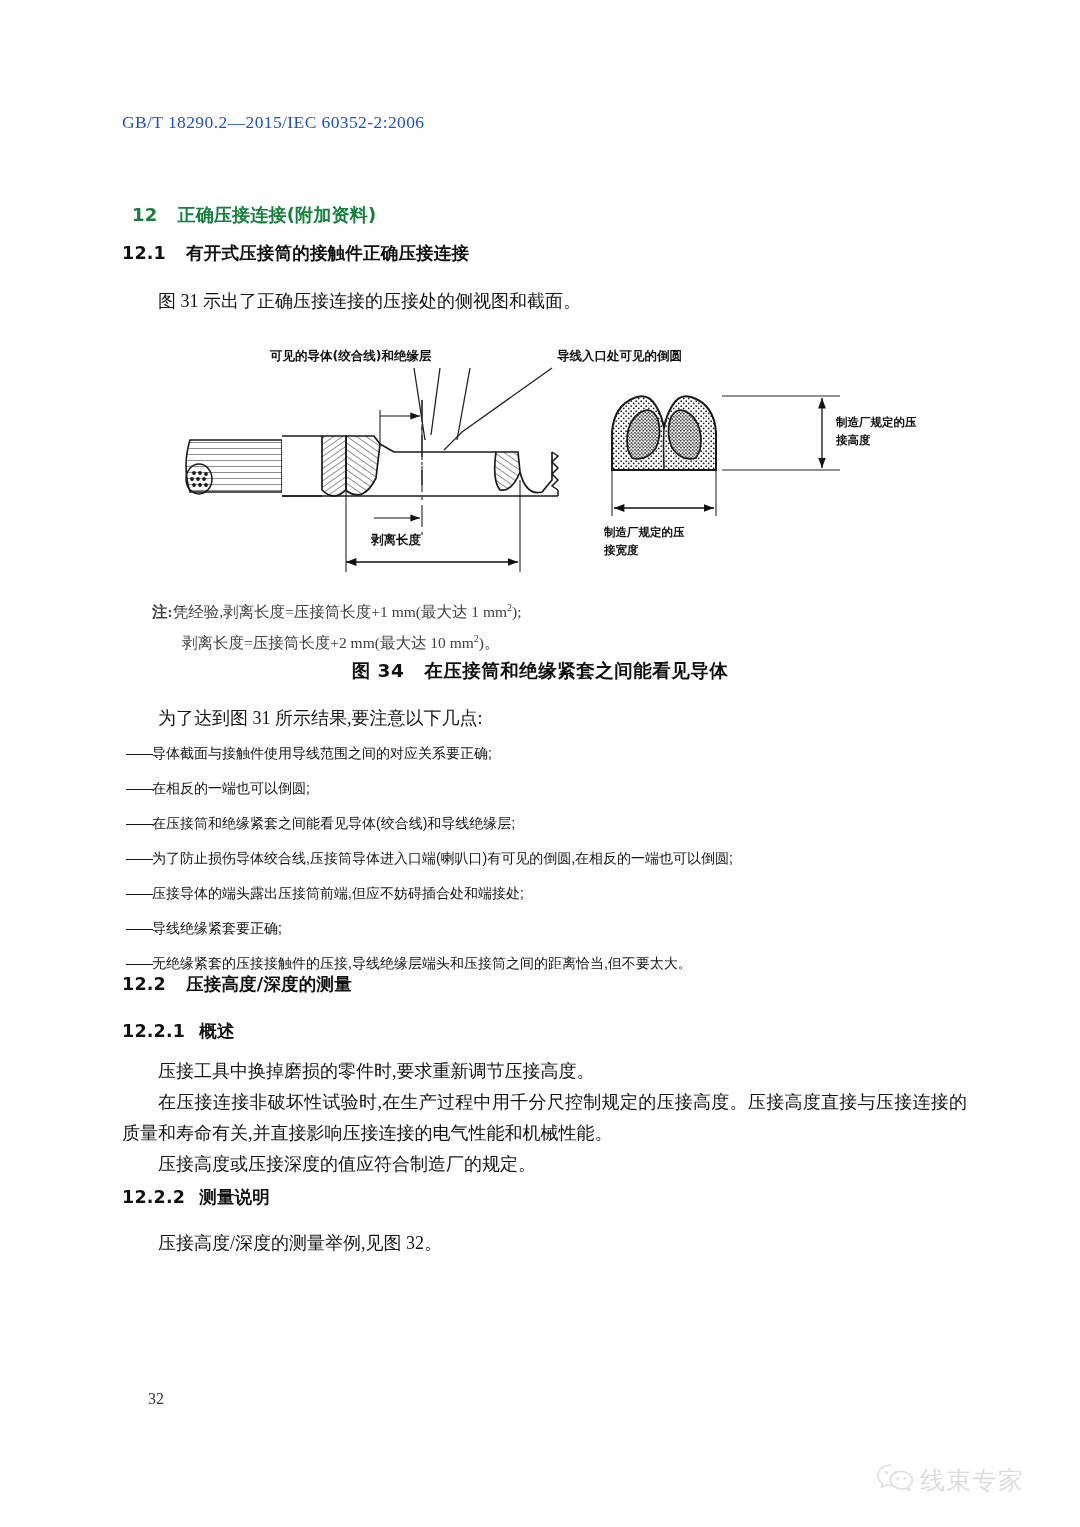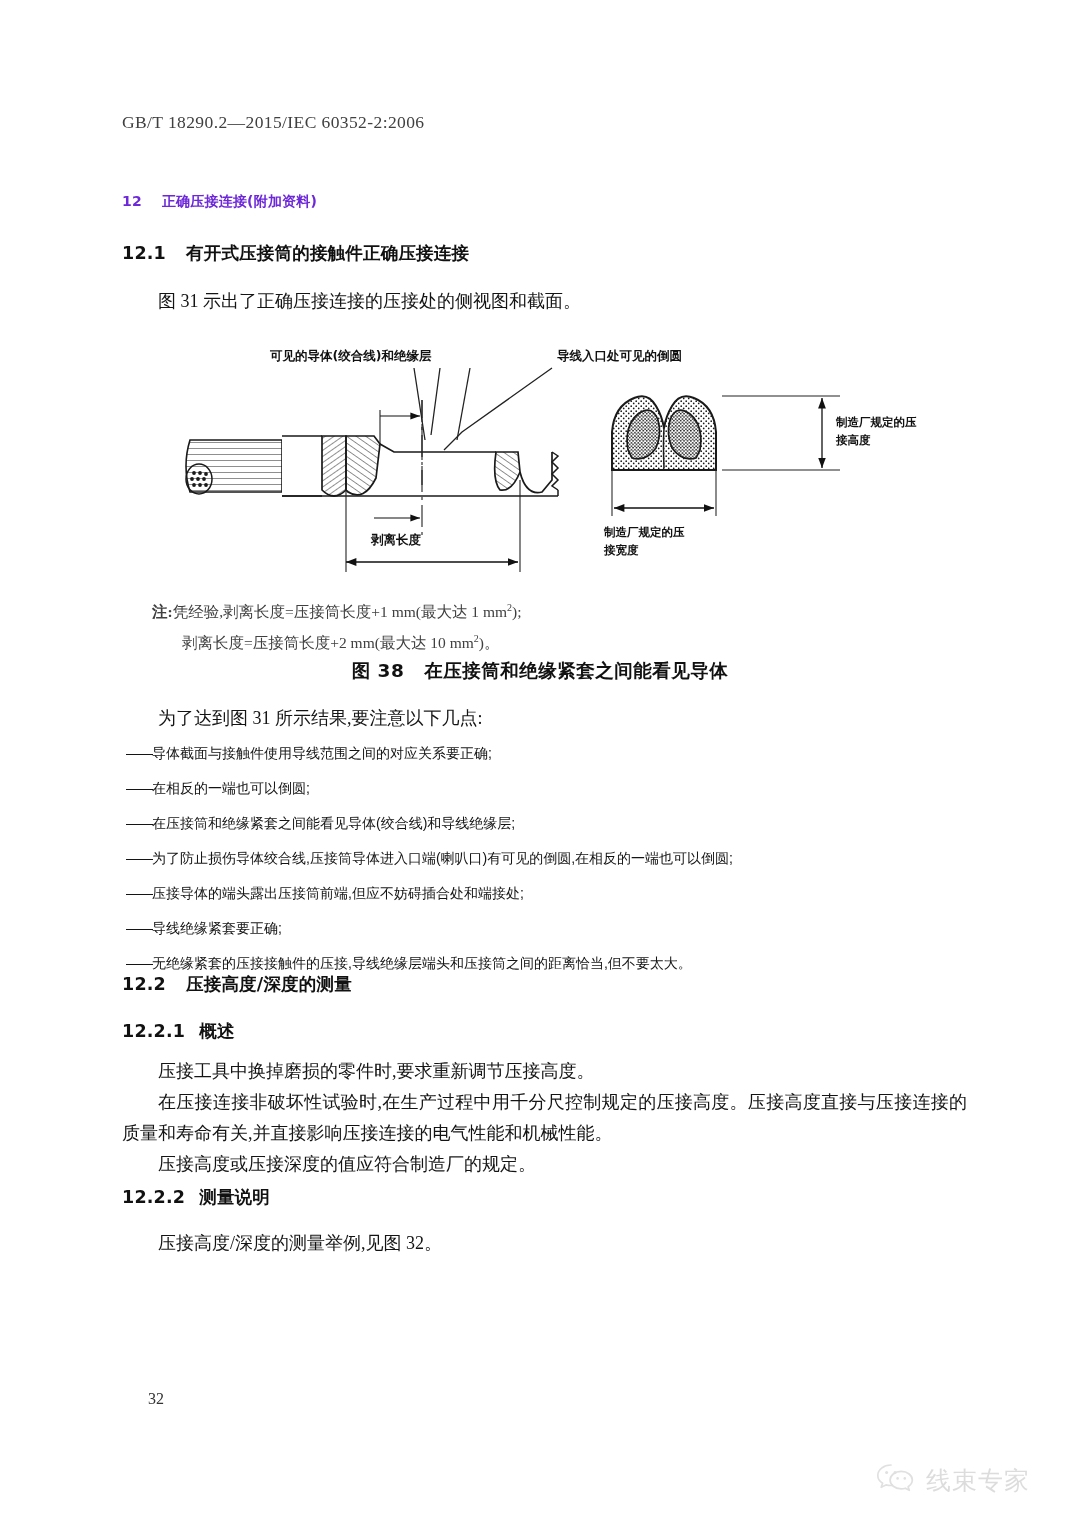--- a/index.html
+++ b/index.html
@@ -10,30 +10,30 @@
     color:#1a1a1a;
     position:relative;
     overflow:hidden;
   }
   .page{position:absolute;inset:0;}
 
   
   .std-header{
     position:absolute;left:122px;top:112px;
     font-family:"Liberation Serif","DejaVu Serif",serif;
-    font-size:17.5px;letter-spacing:.4px;color:#404040;
+    font-size:17.5px;letter-spacing:.4px;color:#1d4ed8;
     white-space:nowrap;
   }
 
   
   .content{position:absolute;left:122px;top:0;width:845px;}
 
   h2.clause{
     font-family:"DejaVu Sans","Liberation Sans",sans-serif;
-    font-size:14px;font-weight:700;margin:0;color:#6d28d9;
+    font-size:18px;font-weight:700;margin:10px;color:#15803d;
     letter-spacing:.2px;white-space:nowrap;
   }
   h3.clause{
     font-family:"DejaVu Sans","Liberation Sans",sans-serif;
     font-size:17.5px;font-weight:700;margin:0;color:#111;
     letter-spacing:.2px;white-space:nowrap;
   }
   .num{display:inline-block;}
   .gap-l{display:inline-block;width:20px;}
   .gap-s{display:inline-block;width:14px;}
@@ -87,21 +87,21 @@
   
   .folio{
     position:absolute;left:148px;top:1390px;
     font-family:"Liberation Serif","DejaVu Serif",serif;
     font-size:16px;color:#333;
   }
 
   
   .watermark{
     position:absolute;left:876px;top:1462px;
-    display:flex;align-items:center;gap:10px;
+    display:flex;align-items:center;gap:4px;
     opacity:.30;
   }
   .wm-text{
     font-family:"DejaVu Sans","Liberation Sans",sans-serif;
     font-size:25px;color:#8f8f8f;letter-spacing:1px;
   }
 </style>
 </head>
 <body>
 
@@ -234,21 +234,21 @@
       <text class="fig-label-s" x="482" y="214">接宽度</text>
     </svg>
   </div>
 
   <div class="note">
     <span><b>注:</b><span>凭经验,剥离长度=压接筒长度+1 mm(最大达 1 mm</span><sup>2</sup><span>);</span></span>
     <span class="l2"><span>剥离长度=压接筒长度+2 mm(最大达 10 mm</span><sup>2</sup><span>)。</span></span>
   </div>
 
   <div class="fig-caption">
-    <span>图 38</span><span class="gap-l"></span><span>在压接筒和绝缘紧套之间能看见导体</span>
+    <span>图 34</span><span class="gap-l"></span><span>在压接筒和绝缘紧套之间能看见导体</span>
   </div>
 
   <div class="content" style="top:703px;">
     <p class="body indent">为了达到图 31 所示结果,要注意以下几点:</p>
     <p class="dashitem"><span class="dash">——</span><span>导体截面与接触件使用导线范围之间的对应关系要正确;</span></p>
     <p class="dashitem"><span class="dash">——</span><span>在相反的一端也可以倒圆;</span></p>
     <p class="dashitem"><span class="dash">——</span><span>在压接筒和绝缘紧套之间能看见导体(绞合线)和导线绝缘层;</span></p>
     <p class="dashitem"><span class="dash">——</span><span>为了防止损伤导体绞合线,压接筒导体进入口端(喇叭口)有可见的倒圆,在相反的一端也可以倒圆;</span></p>
     <p class="dashitem"><span class="dash">——</span><span>压接导体的端头露出压接筒前端,但应不妨碍插合处和端接处;</span></p>
     <p class="dashitem"><span class="dash">——</span><span>导线绝缘紧套要正确;</span></p>

